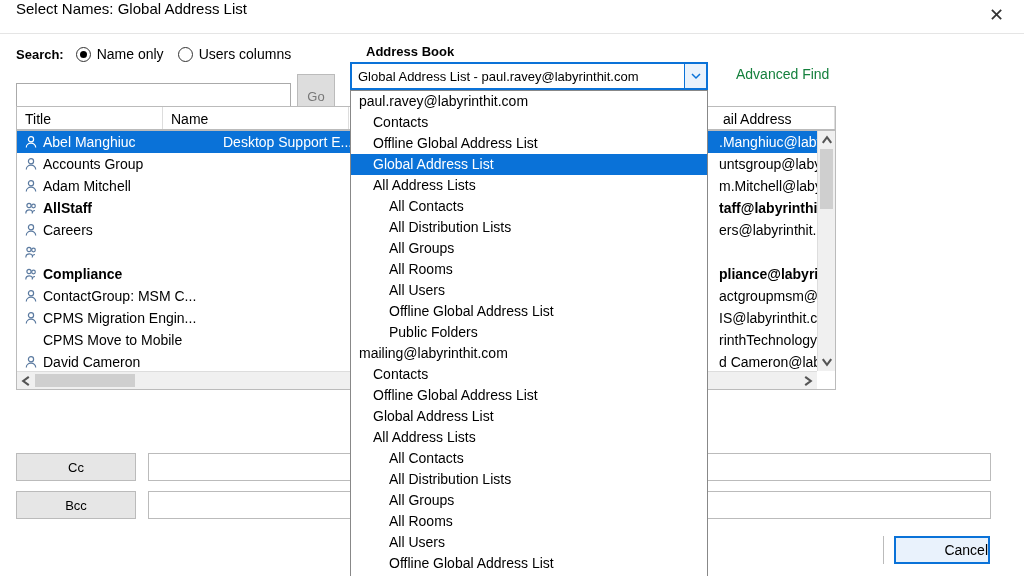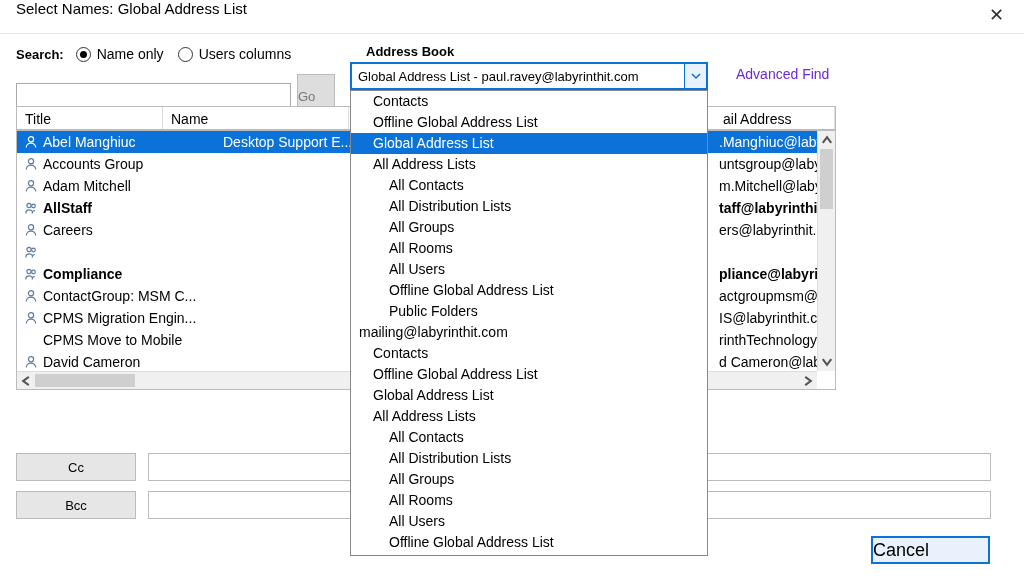--- a/index.html
+++ b/index.html
@@ -37,38 +37,38 @@
 
   .ab-label { font-weight: 700; position: absolute; left: 350px; top: 0; }
 
   .search-row2 { margin-top: 10px; display: flex; align-items: center; }
   .search-input {
     width: 275px; height: 28px; border: 1px solid #aaa; padding: 2px 6px; background: #fff;
   }
   .go-btn {
     width: 38px; height: 45px; margin-left: 6px;
     background: #ddd; border: 1px solid #bbb; color: #777;
-    display: inline-flex; align-items: center; justify-content: flex-start;
+    display: inline-flex; align-items: center; justify-content: center;
   }
 
   .ab-combo {
     position: absolute; left: 350px; top: 28px;
     border: 2px solid #0a72d8; height: 28px; width: 358px;
     background: #fff; display: flex; align-items: center;
   }
   .ab-combo .val { flex: 1; padding: 0 6px; white-space: nowrap; overflow: hidden; }
   .ab-combo .arrow {
     width: 22px; height: 100%; border-left: 1px solid #0a72d8;
     display: flex; align-items: center; justify-content: center; background: #e9f2fc;
   }
   .ab-combo .arrow svg { width: 10px; height: 10px; }
 
   .adv-find {
     position: absolute; left: 736px; top: 32px;
-    color: #6d28d9; font-size: 14px;
+    color: #15803d; font-size: 14px;
   }
 
   
   .headers {
     position: absolute; left: 16px; top: 72px;
     width: 820px; height: 24px;
     border: 1px solid #bbb; background: #fff;
     display: flex;
   }
   .hdr { padding: 2px 8px; border-right: 1px solid #ddd; line-height: 20px; font-size: 14px; }
@@ -167,24 +167,24 @@
   .recip .field {
     flex: 1; height: 28px; border: 1px solid #bbb; background: #fff;
   }
   .recip.to  { top: 380px; }
   .recip.cc  { top: 418px; }
   .recip.bcc { top: 456px; }
 
   
   .cancel-btn {
     position: absolute; right: 34px; bottom: 12px;
-    width: 119px; height: 28px;
+    width: 96px; height: 28px;
     border: 2px solid #0a72d8; background: #e9f2fc;
-    display: flex; align-items: center; justify-content: flex-start;
-    font-size: 18px;
+    display: flex; align-items: center; justify-content: flex-end;
+    font-size: 14px;
   }
   .rule { position: absolute; right: 140px; bottom: 12px; width: 1px; height: 28px; border-left: 1px solid #bbb; }
 
   
   .pic { width: 14px; height: 14px; }
 
   .body-rel { position: relative; height: 542px; }
 </style>
 </head>
 <body>
@@ -393,20 +393,21 @@
         <div class="thumb"></div>
         <div class="right">
           <svg class="pic" viewBox="0 0 10 10">
               <path d="M3 2 L7 5 L3 8" fill="none" stroke="#555" stroke-width="1.5"></path>
             </svg>
         </div>
       </div>
     </div>
 
     <div class="dropdown" id="dropdown">
+        <div class="dd-item">paul.ravey@labyrinthit.com</div>
         <div class="dd-item i1">Contacts</div>
         <div class="dd-item i1">Offline Global Address List</div>
         <div class="dd-item i1 sel">Global Address List</div>
         <div class="dd-item i1">All Address Lists</div>
         <div class="dd-item i2">All Contacts</div>
         <div class="dd-item i2">All Distribution Lists</div>
         <div class="dd-item i2">All Groups</div>
         <div class="dd-item i2">All Rooms</div>
         <div class="dd-item i2">All Users</div>
         <div class="dd-item i2">Offline Global Address List</div>

